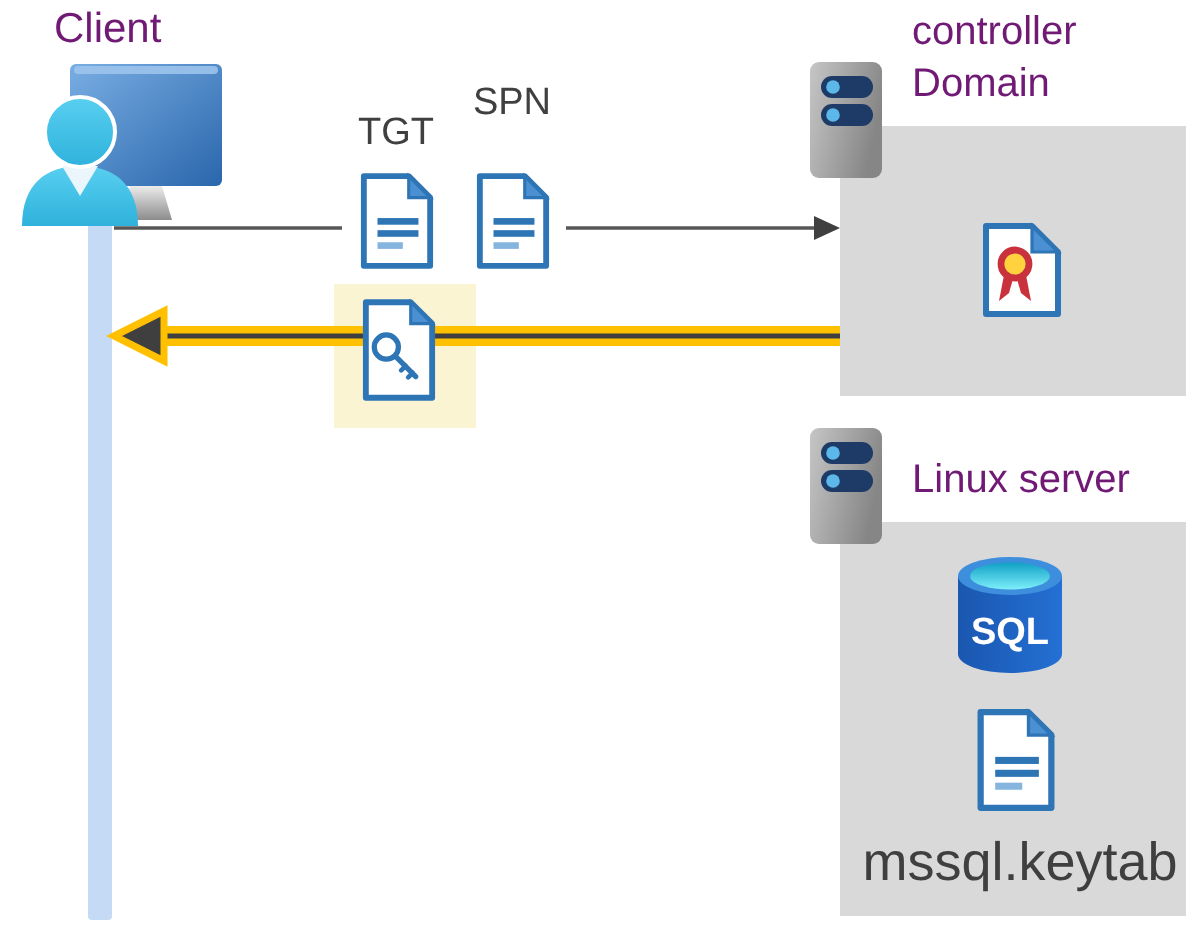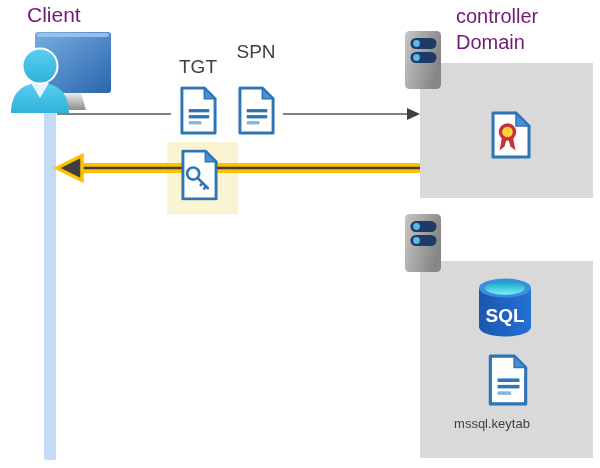--- a/index.html
+++ b/index.html
@@ -132,30 +132,31 @@
     <div>controller</div>
     <div>Domain</div>
   </div>
   <svg class="abs" style="left:404px;top:30px" width="38" height="60" viewBox="0 0 38 60">
       <use href="#sym-server"></use>
     </svg>
   <svg class="abs" style="left:491px;top:111px" width="40" height="48" viewBox="0 0 40 48">
       <use href="#sym-cert"></use>
     </svg>
 
+  <div class="abs heading" style="left:456px;top:227px">Linux server</div>
   <svg class="abs" style="left:404px;top:213px" width="38" height="60" viewBox="0 0 38 60">
       <use href="#sym-server"></use>
     </svg>
 
   <svg class="abs" style="left:477px;top:277px" width="56" height="62" viewBox="0 0 56 62">
     <path d="M2,11 L2,50 A26,9.5 0 0 0 54,50 L54,11 Z" fill="url(#sqlbody)"></path>
     <ellipse cx="28" cy="11" rx="26" ry="9.5" fill="#3e8ede"></ellipse>
     <ellipse cx="28" cy="11" rx="20" ry="6.8" fill="url(#sqlcyan)"></ellipse>
     <text x="28" y="45" text-anchor="middle" font-size="19" font-weight="700" fill="#ffffff">SQL</text>
   </svg>
 
   <svg class="abs" style="left:487px;top:354px" width="42" height="52" viewBox="0 0 40 50">
       <use href="#sym-doc"></use>
     </svg>
 
-  <div class="abs centered" style="left:420px;top:416px;width:144px;font-size:13px;color:#3f3f3f">mssql.keytab</div>
+  <div class="abs centered" style="left:420px;top:416px;width:180px;font-size:27px;color:#3f3f3f">mssql.keytab</div>
 
 </div>
 
 </body></html>

